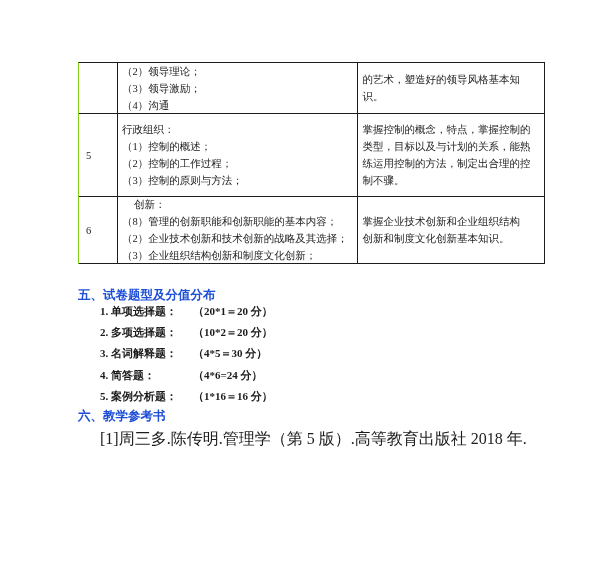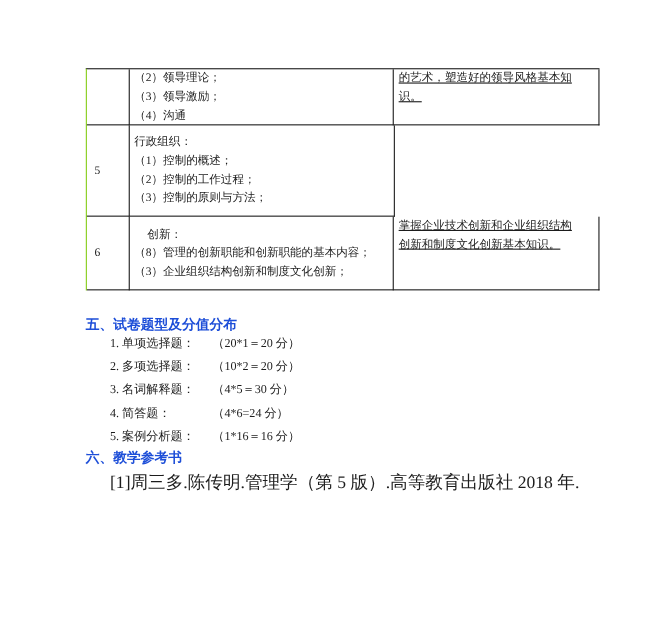--- a/index.html
+++ b/index.html
@@ -46,22 +46,21 @@
     padding-left: 4px;
     display: flex;
     flex-direction: column;
     justify-content: center;
   }
   .col-objective {
     width: 187px;
     padding-left: 4px;
     display: flex;
     flex-direction: column;
-    justify-content: flex-start;
-    text-decoration: underline;
+    justify-content: center;
   }
   .line { white-space: nowrap; }
   .line.indent { padding-left: 12px; }
 
   
   .sec-heading {
     position: absolute;
     left: 78px;
     font-size: 12.5px;
     font-weight: bold;
@@ -76,20 +75,21 @@
     position: absolute;
     left: 100px;
     top: 304px;
     font-size: 11px;
   }
   .exam-item {
     height: 21.2px;
     display: flex;
     align-items: flex-start;
     white-space: nowrap;
+    font-weight: bold;
   }
   .exam-item-label {
     display: inline-block;
     width: 93px;
   }
   .reference-line {
     position: absolute;
     left: 100px;
     top: 429px;
     font-size: 16px;
@@ -121,29 +121,36 @@
     <div class="t-row row-b">
       <div class="cell col-num">
         <span>5</span>
       </div>
       <div class="cell col-content">
         <div class="line">行政组织：</div>
         <div class="line">（1）控制的概述；</div>
         <div class="line">（2）控制的工作过程；</div>
         <div class="line">（3）控制的原则与方法；</div>
       </div>
+      <div class="cell col-objective">
+        <div class="line">掌握控制的概念，特点，掌握控制的</div>
+        <div class="line">类型，目标以及与计划的关系，能熟</div>
+        <div class="line">练运用控制的方法，制定出合理的控</div>
+        <div class="line">制不骤。</div>
+      </div>
     </div>
 
     <div class="t-row row-c">
       <div class="cell col-num">
         <span>6</span>
       </div>
       <div class="cell col-content">
         <div class="line indent">创新：</div>
         <div class="line">（8）管理的创新职能和创新职能的基本内容；</div>
+        <div class="line">（2）企业技术创新和技术创新的战略及其选择；</div>
         <div class="line">（3）企业组织结构创新和制度文化创新；</div>
       </div>
       <div class="cell col-objective">
         <div class="line">掌握企业技术创新和企业组织结构</div>
         <div class="line">创新和制度文化创新基本知识。</div>
       </div>
     </div>
 
   </div>
 

